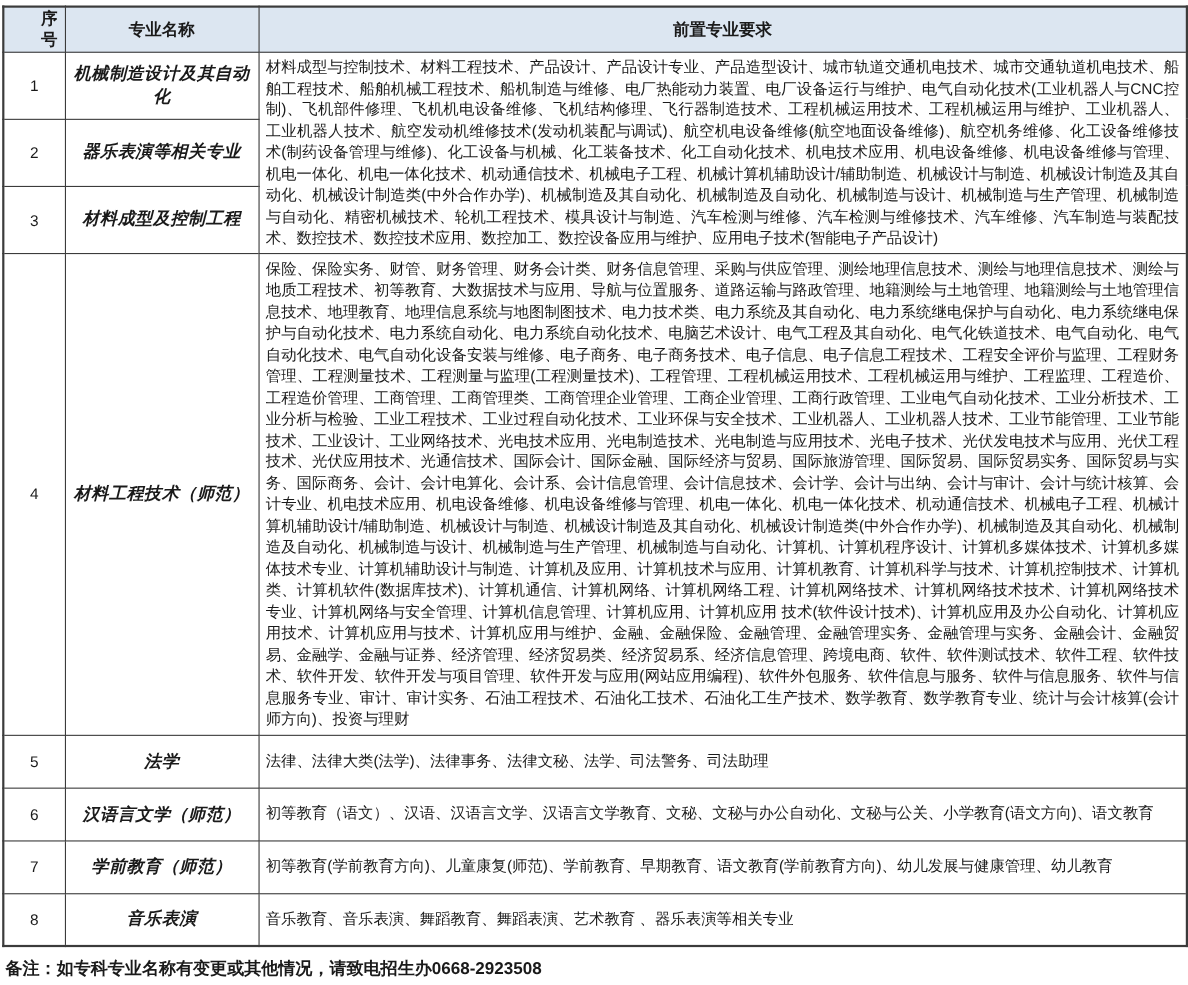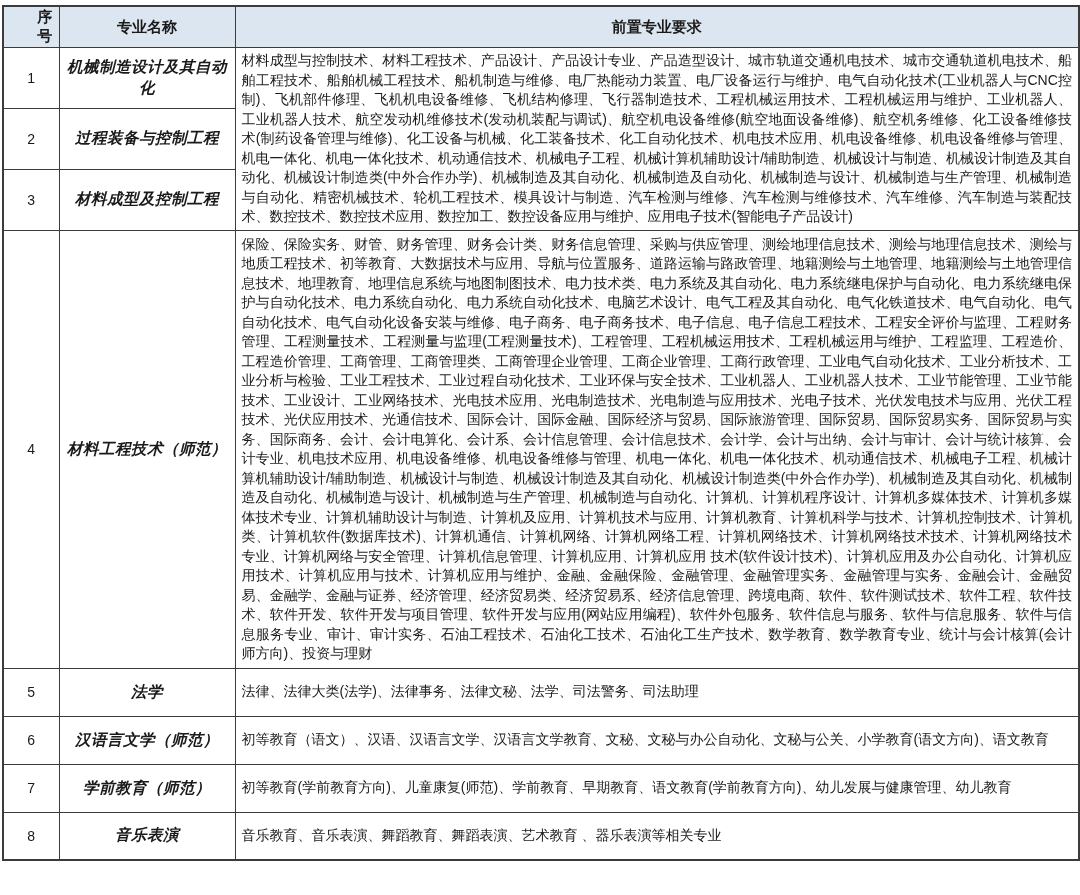--- a/index.html
+++ b/index.html
@@ -84,21 +84,21 @@
       </tr>
     </thead>
     <tbody>
       <tr class="r-group">
         <td class="no-cell">1</td>
         <td class="major-cell">机械制造设计及其自动化</td>
         <td class="req-cell" rowspan="3">材料成型与控制技术、材料工程技术、产品设计、产品设计专业、产品造型设计、城市轨道交通机电技术、城市交通轨道机电技术、船舶工程技术、船舶机械工程技术、船机制造与维修、电厂热能动力装置、电厂设备运行与维护、电气自动化技术(工业机器人与CNC控制)、飞机部件修理、飞机机电设备维修、飞机结构修理、飞行器制造技术、工程机械运用技术、工程机械运用与维护、工业机器人、工业机器人技术、航空发动机维修技术(发动机装配与调试)、航空机电设备维修(航空地面设备维修)、航空机务维修、化工设备维修技术(制药设备管理与维修)、化工设备与机械、化工装备技术、化工自动化技术、机电技术应用、机电设备维修、机电设备维修与管理、机电一体化、机电一体化技术、机动通信技术、机械电子工程、机械计算机辅助设计/辅助制造、机械设计与制造、机械设计制造及其自动化、机械设计制造类(中外合作办学)、机械制造及其自动化、机械制造及自动化、机械制造与设计、机械制造与生产管理、机械制造与自动化、精密机械技术、轮机工程技术、模具设计与制造、汽车检测与维修、汽车检测与维修技术、汽车维修、汽车制造与装配技术、数控技术、数控技术应用、数控加工、数控设备应用与维护、应用电子技术(智能电子产品设计)</td>
       </tr>
       <tr class="r-group">
         <td class="no-cell">2</td>
-        <td class="major-cell">过程装备与控制工程</td>
+        <td class="major-cell">器乐表演等相关专业</td>
       </tr>
       <tr class="r-group">
         <td class="no-cell">3</td>
         <td class="major-cell">材料成型及控制工程</td>
       </tr>
       <tr class="r-big">
         <td class="no-cell">4</td>
         <td class="major-cell">材料工程技术（师范）</td>
         <td class="req-cell">保险、保险实务、财管、财务管理、财务会计类、财务信息管理、采购与供应管理、测绘地理信息技术、测绘与地理信息技术、测绘与地质工程技术、初等教育、大数据技术与应用、导航与位置服务、道路运输与路政管理、地籍测绘与土地管理、地籍测绘与土地管理信息技术、地理教育、地理信息系统与地图制图技术、电力技术类、电力系统及其自动化、电力系统继电保护与自动化、电力系统继电保护与自动化技术、电力系统自动化、电力系统自动化技术、电脑艺术设计、电气工程及其自动化、电气化铁道技术、电气自动化、电气自动化技术、电气自动化设备安装与维修、电子商务、电子商务技术、电子信息、电子信息工程技术、工程安全评价与监理、工程财务管理、工程测量技术、工程测量与监理(工程测量技术)、工程管理、工程机械运用技术、工程机械运用与维护、工程监理、工程造价、工程造价管理、工商管理、工商管理类、工商管理企业管理、工商企业管理、工商行政管理、工业电气自动化技术、工业分析技术、工业分析与检验、工业工程技术、工业过程自动化技术、工业环保与安全技术、工业机器人、工业机器人技术、工业节能管理、工业节能技术、工业设计、工业网络技术、光电技术应用、光电制造技术、光电制造与应用技术、光电子技术、光伏发电技术与应用、光伏工程技术、光伏应用技术、光通信技术、国际会计、国际金融、国际经济与贸易、国际旅游管理、国际贸易、国际贸易实务、国际贸易与实务、国际商务、会计、会计电算化、会计系、会计信息管理、会计信息技术、会计学、会计与出纳、会计与审计、会计与统计核算、会计专业、机电技术应用、机电设备维修、机电设备维修与管理、机电一体化、机电一体化技术、机动通信技术、机械电子工程、机械计算机辅助设计/辅助制造、机械设计与制造、机械设计制造及其自动化、机械设计制造类(中外合作办学)、机械制造及其自动化、机械制造及自动化、机械制造与设计、机械制造与生产管理、机械制造与自动化、计算机、计算机程序设计、计算机多媒体技术、计算机多媒体技术专业、计算机辅助设计与制造、计算机及应用、计算机技术与应用、计算机教育、计算机科学与技术、计算机控制技术、计算机类、计算机软件(数据库技术)、计算机通信、计算机网络、计算机网络工程、计算机网络技术、计算机网络技术技术、计算机网络技术专业、计算机网络与安全管理、计算机信息管理、计算机应用、计算机应用 技术(软件设计技术)、计算机应用及办公自动化、计算机应用技术、计算机应用与技术、计算机应用与维护、金融、金融保险、金融管理、金融管理实务、金融管理与实务、金融会计、金融贸易、金融学、金融与证券、经济管理、经济贸易类、经济贸易系、经济信息管理、跨境电商、软件、软件测试技术、软件工程、软件技术、软件开发、软件开发与项目管理、软件开发与应用(网站应用编程)、软件外包服务、软件信息与服务、软件与信息服务、软件与信息服务专业、审计、审计实务、石油工程技术、石油化工技术、石油化工生产技术、数学教育、数学教育专业、统计与会计核算(会计师方向)、投资与理财</td>
       </tr>
@@ -118,13 +118,14 @@
         <td class="req-cell">初等教育(学前教育方向)、儿童康复(师范)、学前教育、早期教育、语文教育(学前教育方向)、幼儿发展与健康管理、幼儿教育</td>
       </tr>
       <tr class="r-small">
         <td class="no-cell">8</td>
         <td class="major-cell">音乐表演</td>
         <td class="req-cell">音乐教育、音乐表演、舞蹈教育、舞蹈表演、艺术教育 、器乐表演等相关专业</td>
       </tr>
     </tbody>
   </table>
 
+  <div class="footer-note">备注：如专科专业名称有变更或其他情况，请致电招生办0668-2923508</div>
 </div>
 
 </body></html>

